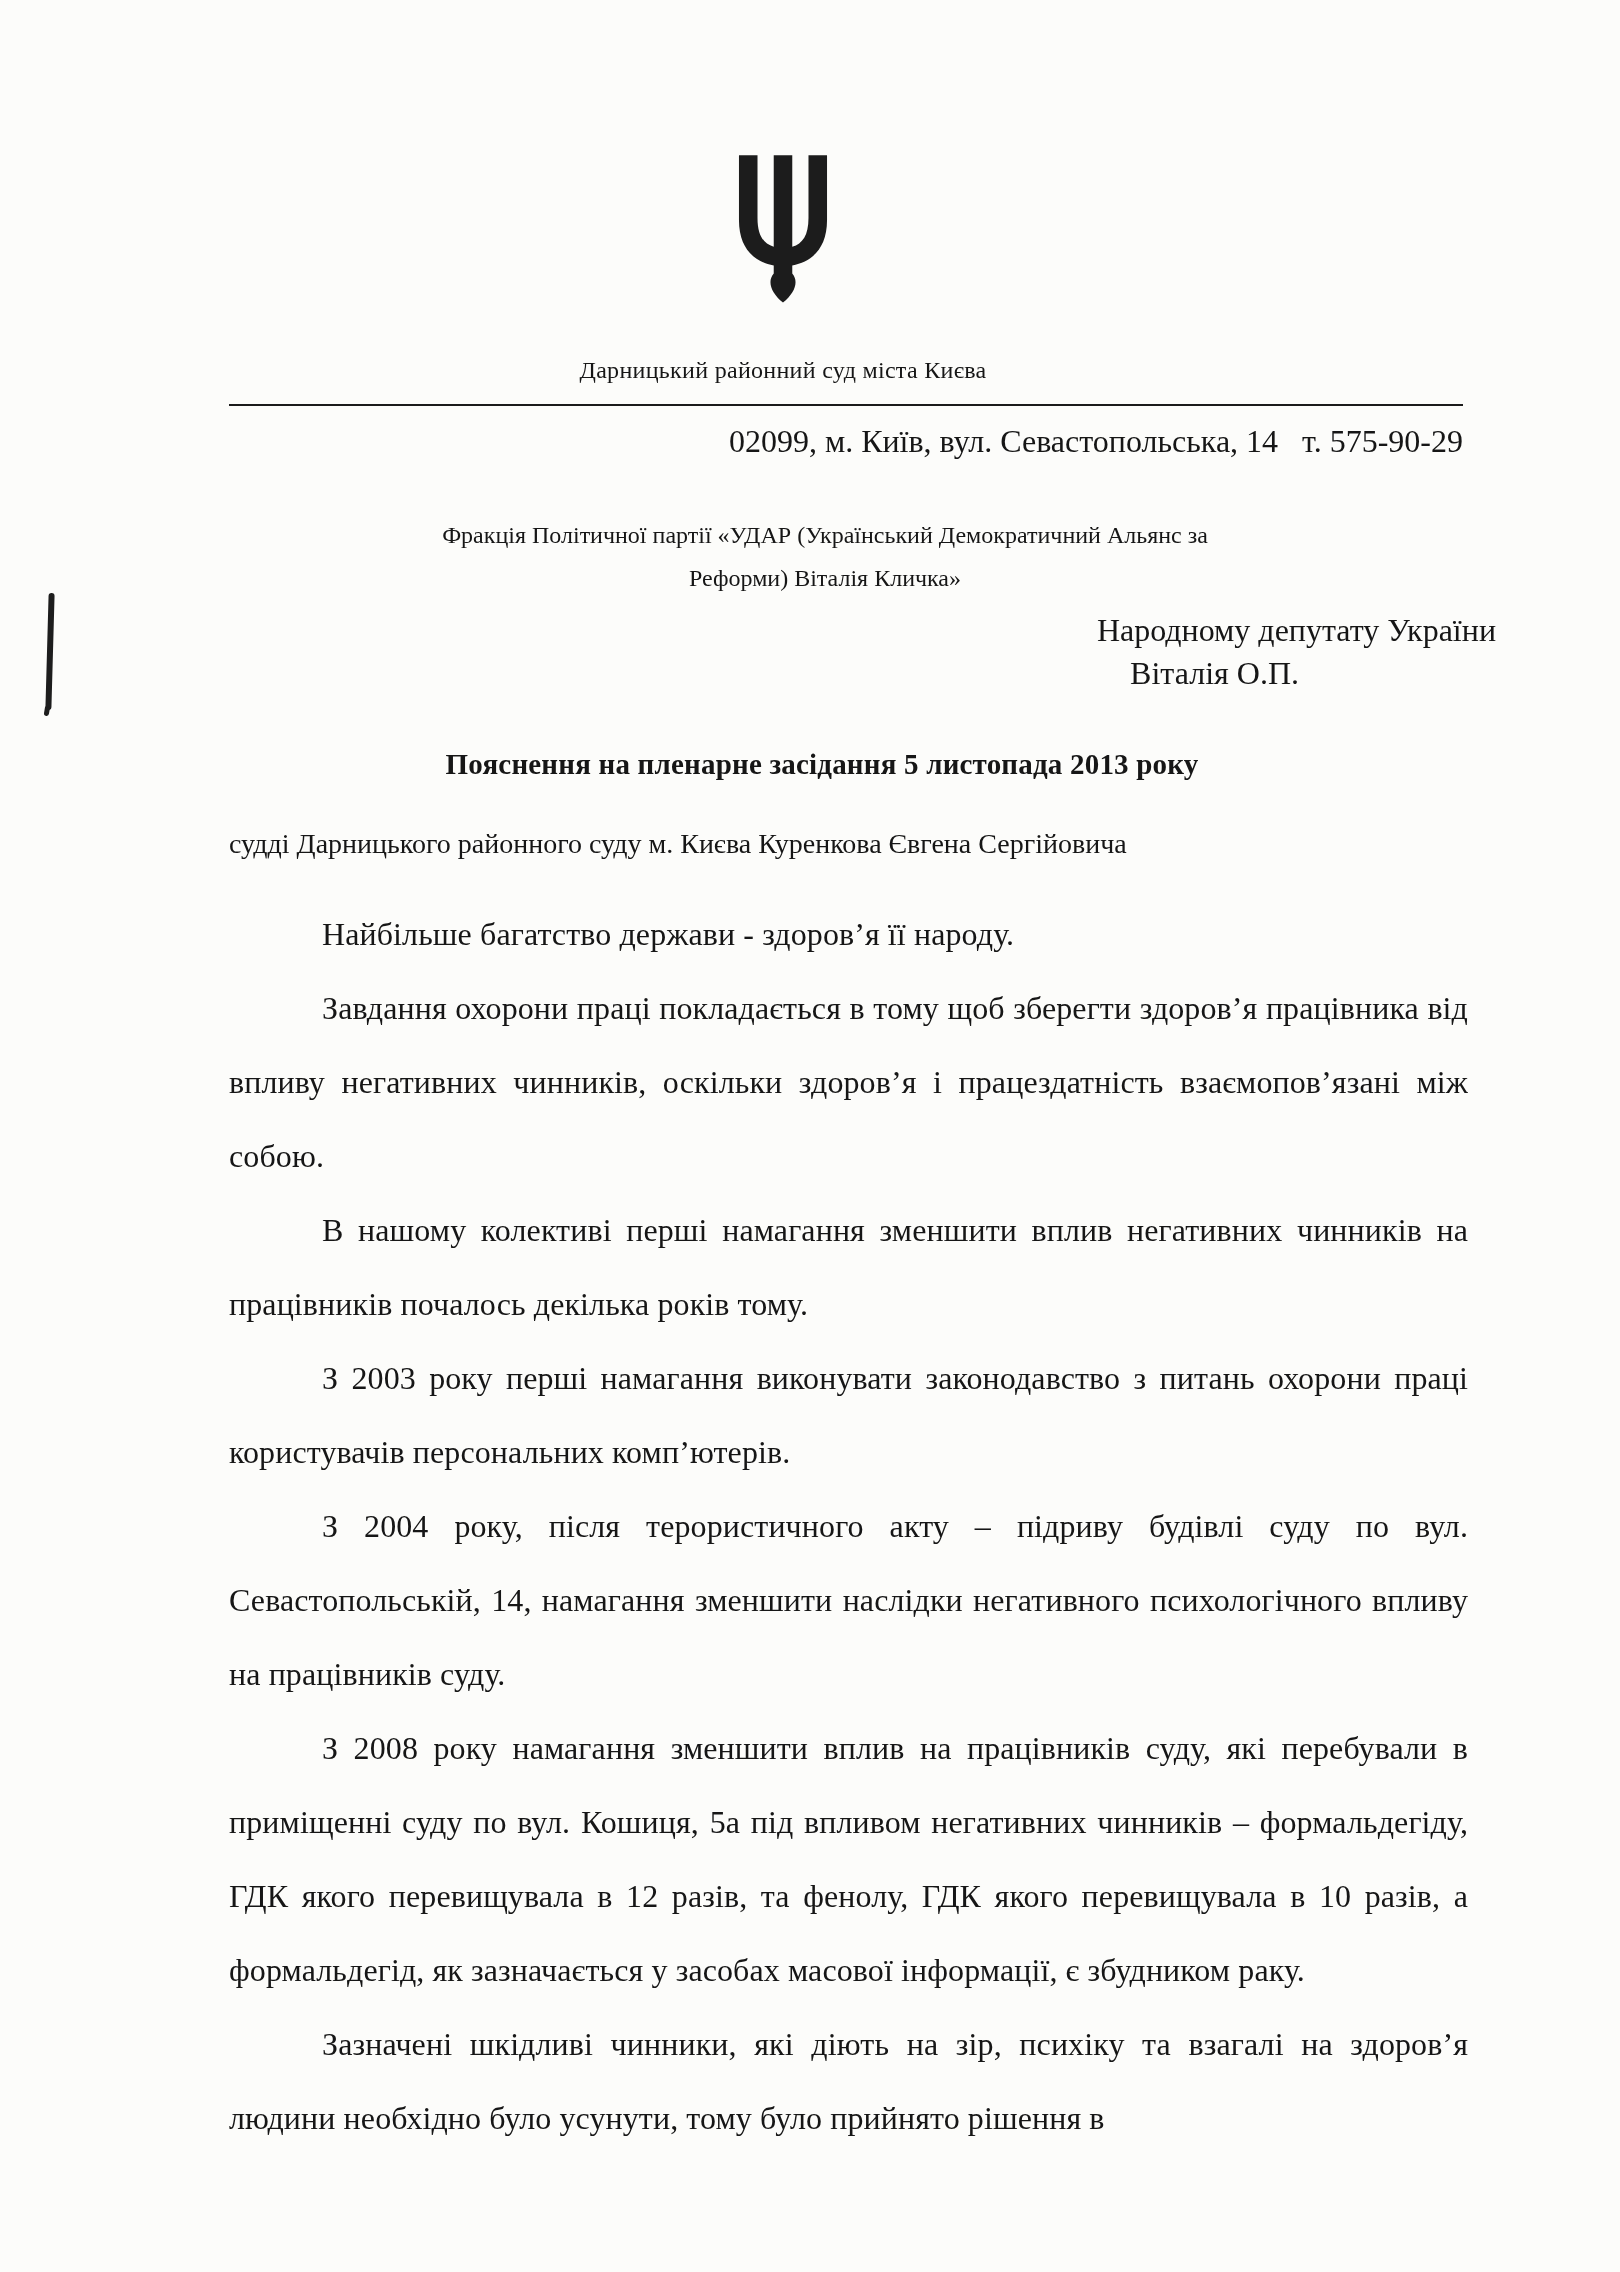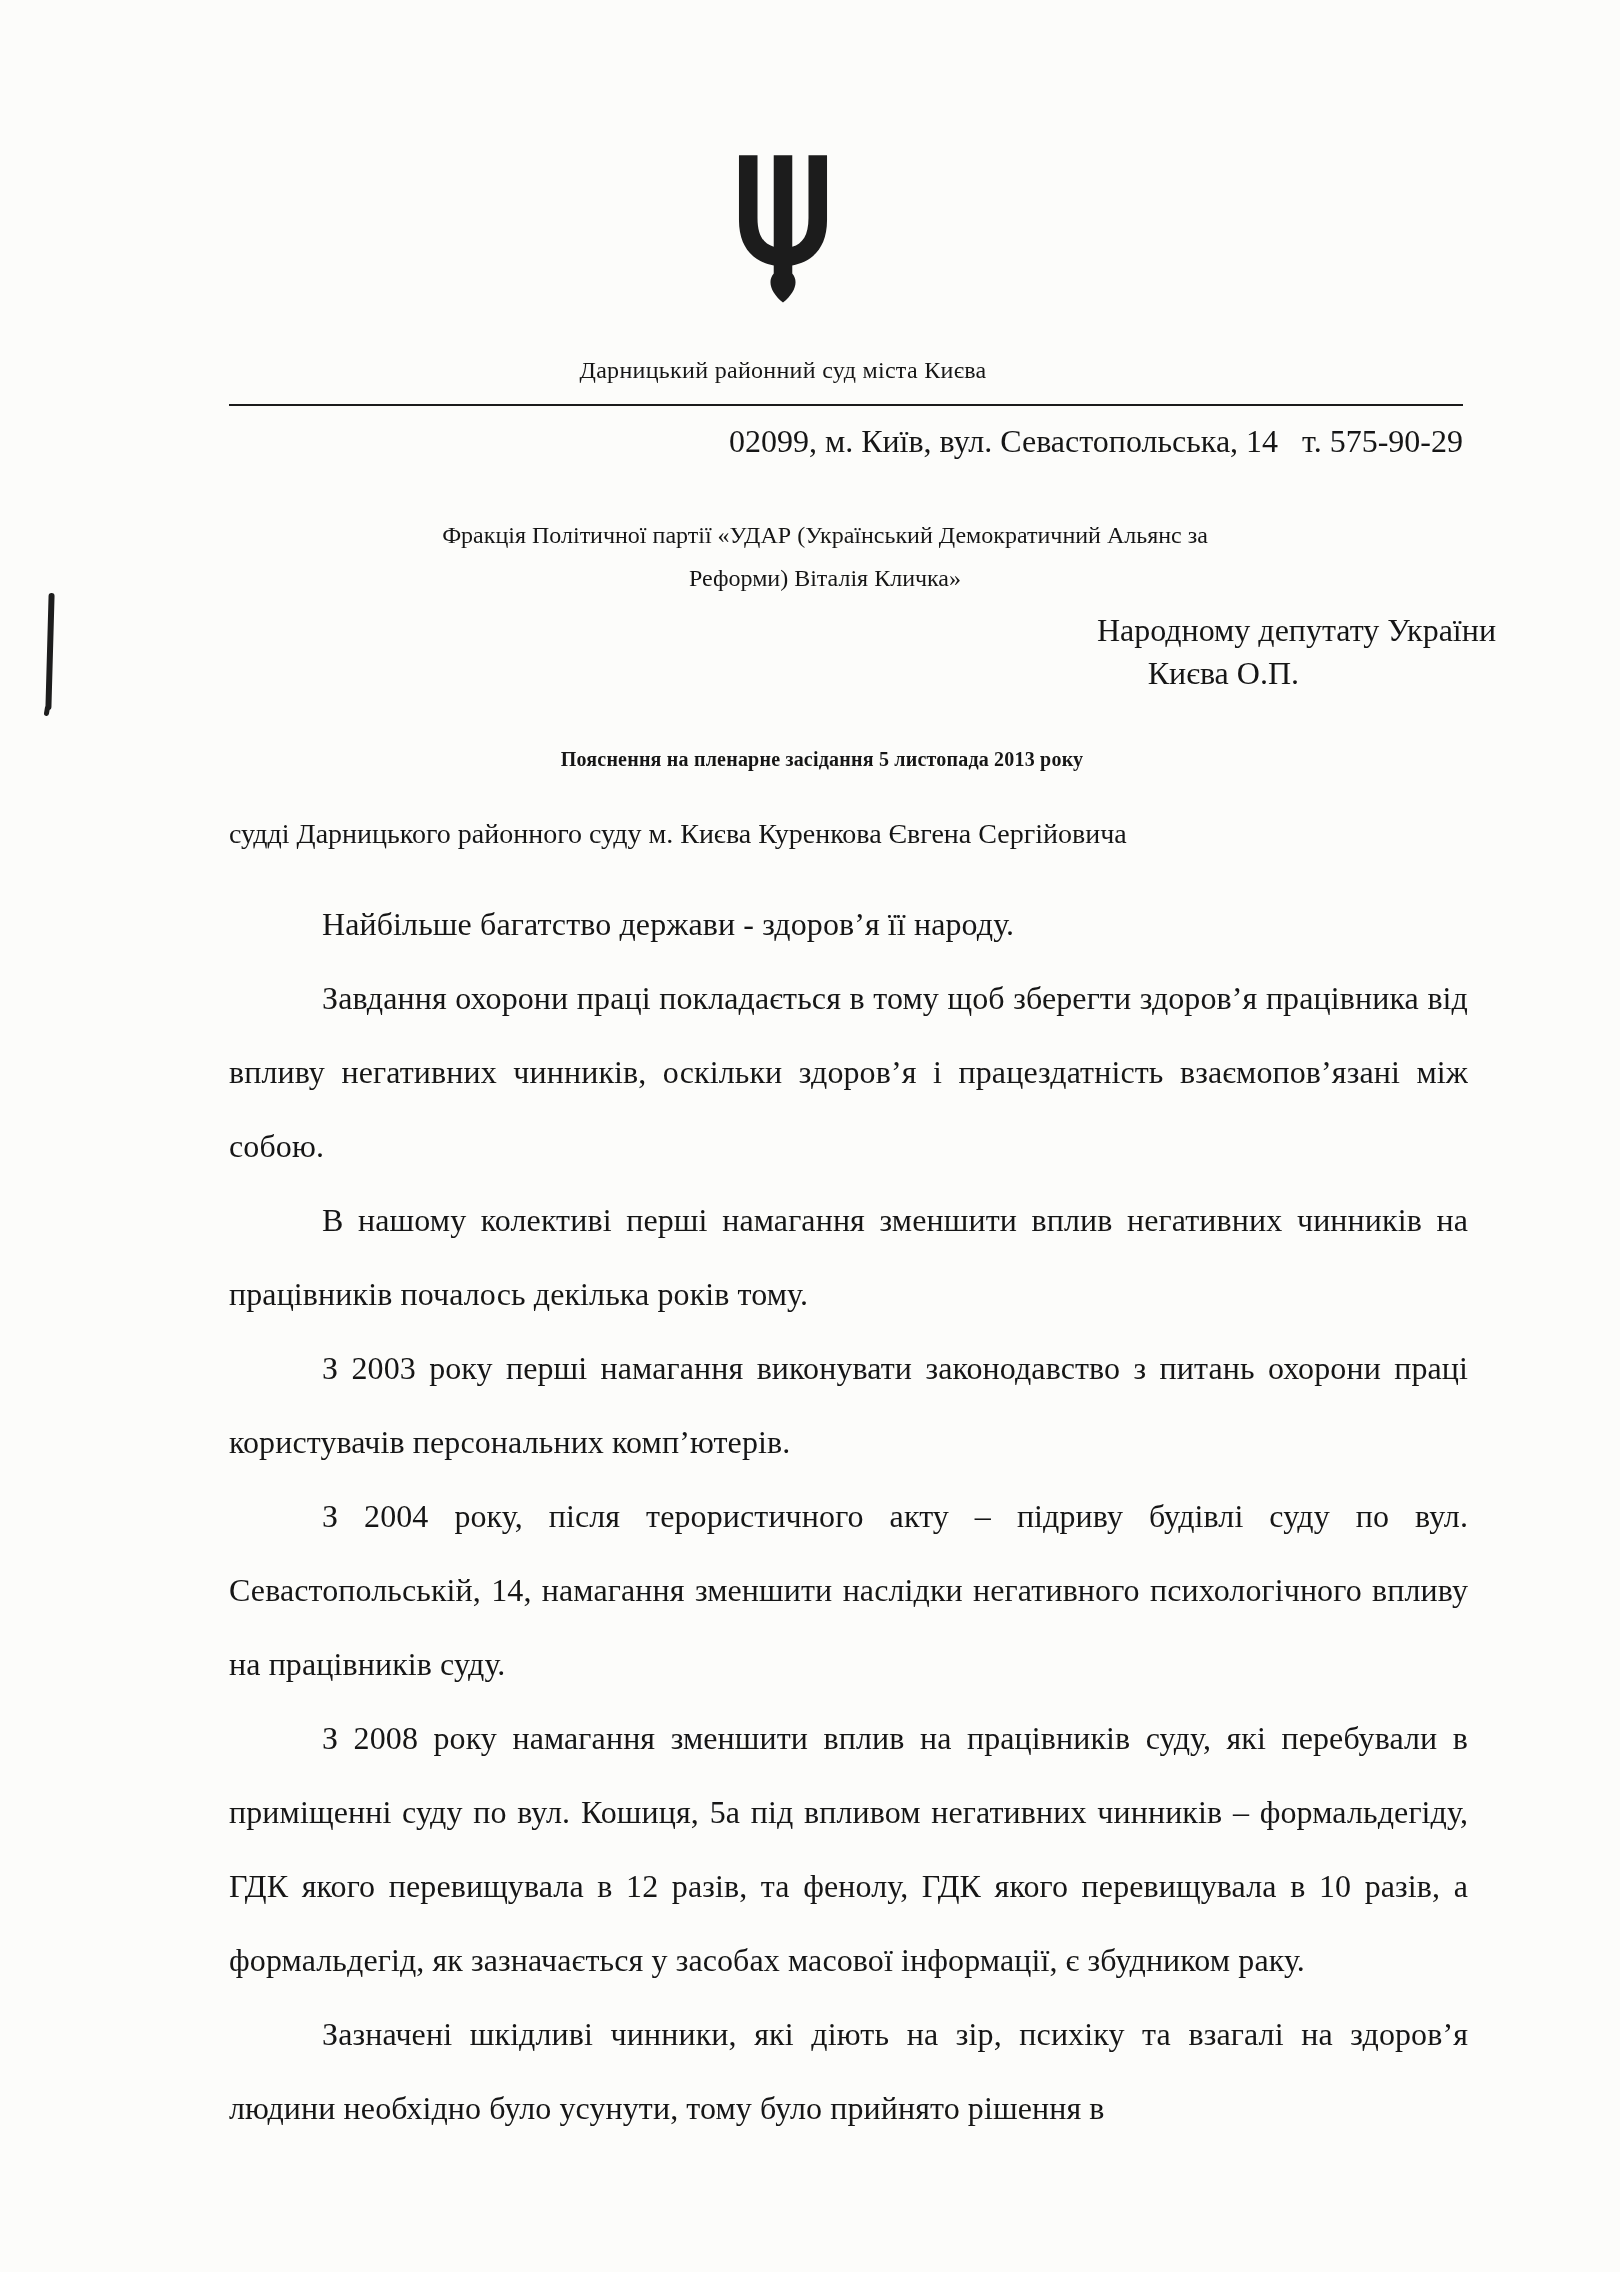--- a/index.html
+++ b/index.html
@@ -65,21 +65,21 @@
     font-size: 32px;
     line-height: 43px;
   }
   .recipient-person .line2 { padding-right: 197px; }
   
   .doc-title {
     margin-top: 53px;
     margin-left: 194px;
     width: 1256px;
     text-align: center;
-    font-size: 20px;
+    font-size: 29px;
     font-weight: bold;
     letter-spacing: 0.2px;
   }
   .doc-author {
     margin-top: 47px;
     margin-left: 229px;
     width: 1243px;
     font-size: 28px;
   }
   
@@ -143,21 +143,21 @@
 
   <div class="court-address">02099, м. Київ, вул. Севастопольська, 14   т. 575-90-29</div>
 
   <div class="recipient-org">
     <div>Фракція Політичної партії «УДАР (Український Демократичний Альянс за</div>
     <div>Реформи) Віталія Кличка»</div>
   </div>
 
   <div class="recipient-person">
     <div>Народному депутату України</div>
-    <div class="line2">Києва О.П.</div>
+    <div class="line2">Віталія О.П.</div>
   </div>
 
   <div class="doc-title">Пояснення на пленарне засідання 5 листопада 2013 року</div>
 
   <div class="doc-author">судді Дарницького районного суду м. Києва Куренкова Євгена Сергійовича</div>
 
   <div class="doc-body">
     <p>Найбільше багатство держави - здоров’я її народу.</p>
     <p>Завдання охорони праці покладається в тому  щоб зберегти здоров’я працівника від впливу негативних чинників, оскільки здоров’я і працездатність взаємопов’язані між собою.</p>
     <p>В нашому колективі перші намагання зменшити вплив негативних чинників на працівників почалось декілька років тому.</p>

